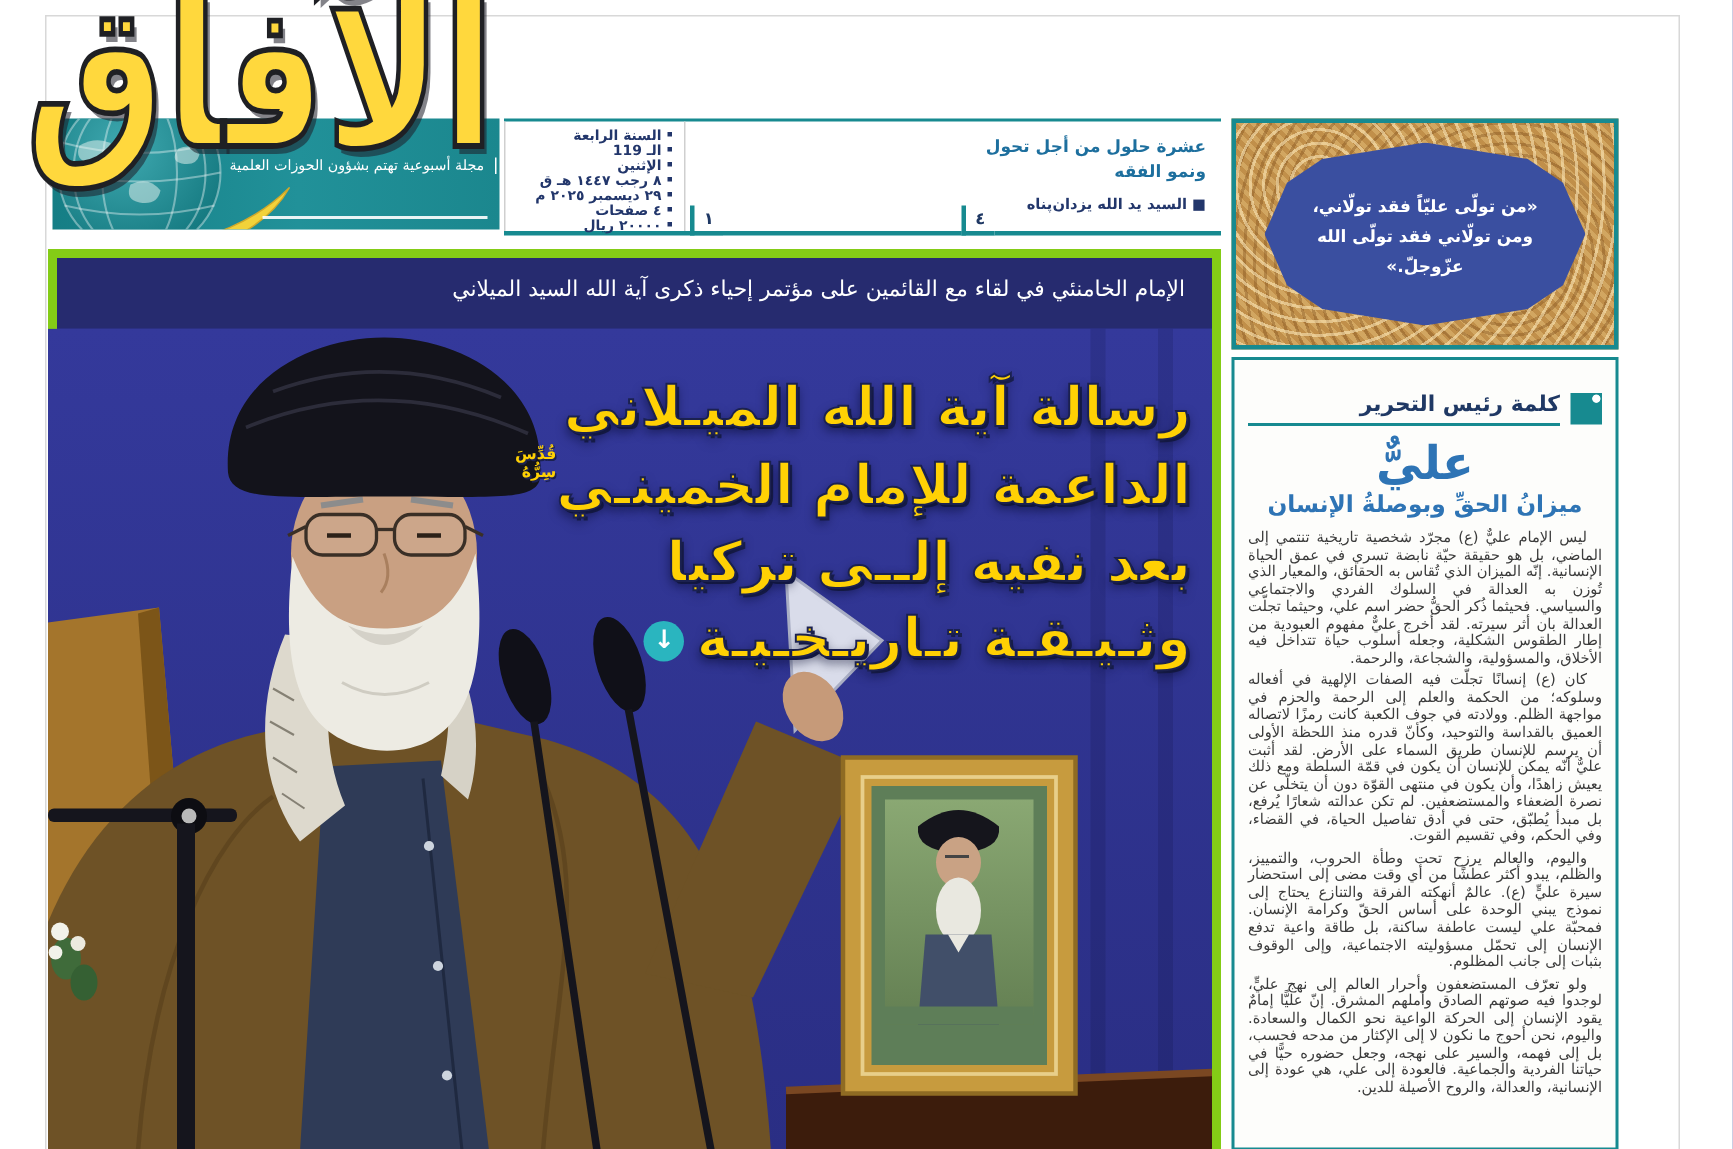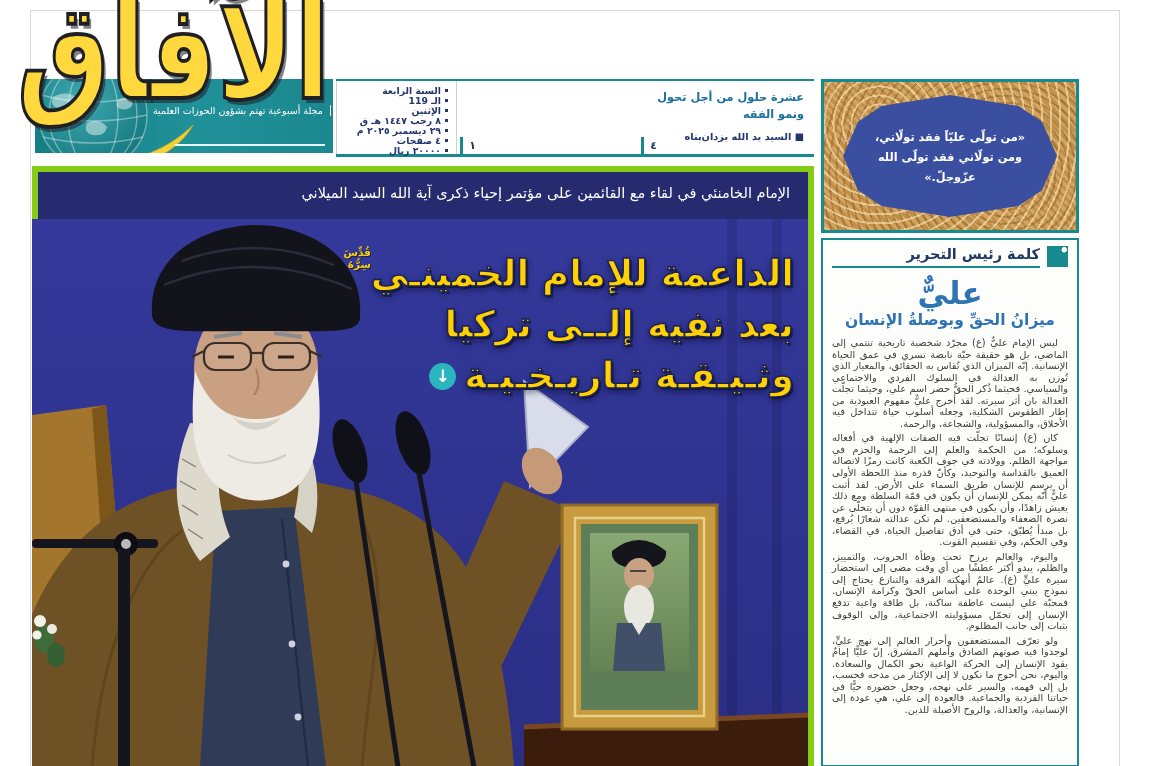--- a/index.html
+++ b/index.html
@@ -42,21 +42,21 @@
       repeating-linear-gradient(45deg, rgba(176,118,48,.3) 0 3px, rgba(232,194,124,.3) 3px 6px);
     display:flex;align-items:center;justify-content:center;}
   .medallion{width:214px;height:122px;background:#3a4fa0;color:#fff;text-align:center;
     clip-path:polygon(0 50%,7% 22%,18% 9%,50% 0,82% 9%,93% 22%,100% 50%,93% 78%,82% 91%,50% 100%,18% 91%,7% 78%);
     display:flex;flex-direction:column;justify-content:center;padding:4px 18px;box-sizing:border-box;gap:47px;}
   .hadith-intro{color:#ffd83d;font-size:10px;font-weight:bold;margin-bottom:5px;}
   .hadith-text{font-size:11.3px;font-weight:bold;line-height:1.8;}
   .hadith-source{font-size:6.8px;margin-top:7px;opacity:.95;}
   
   .editorial{position:absolute;top:227px;right:40px;width:258px;height:529px;box-sizing:border-box;
-    border:2.5px solid #178a90;background:#fdfdfb;padding:6px 9px;overflow:hidden;}
+    border:2.5px solid #178a90;background:#fdfdfb;padding:22px 9px;overflow:hidden;}
   .ed-header{display:flex;align-items:flex-start;gap:7px;}
   .ed-square{width:21px;height:21px;background:#178a90;flex:0 0 auto;
     background-image:radial-gradient(circle at 82% 18%, #ffffff 0 2.5px, transparent 3px);}
   .ed-section{font-size:14.5px;font-weight:bold;color:#1f3864;border-bottom:2.5px solid #178a90;
     padding-bottom:4px;flex:1;}
   .ed-title{margin:10px 0 2px;text-align:center;font-size:31px;font-weight:bold;color:#2e74b5;line-height:1;}
   .ed-subtitle{margin:2px 0 8px;text-align:center;font-size:15.5px;font-weight:bold;color:#2e74b5;}
   .ed-body p{margin:0 0 3px;font-size:9.8px;line-height:1.18;color:#3c3c3c;text-align:justify;
     text-indent:10px;}
   
@@ -246,20 +246,21 @@
         <path d="M580,332 Q607,310 634,332 Q636,348 607,350 Q578,348 580,332 Z" fill="#15151c"></path>
         <ellipse cx="607" cy="356" rx="15" ry="17" fill="#c9a284"></ellipse>
         <path d="M598,352 l8,0 M614,352 l-8,0" stroke="#444" stroke-width="2"></path>
         <ellipse cx="607" cy="388" rx="15" ry="22" fill="#e9e8e0"></ellipse>
         <path d="M585,404 L629,404 L634,464 L580,464 Z" fill="#414f69"></path>
         <path d="M600,404 L607,416 L614,404 Z" fill="#e9e8e0"></path>
         <rect x="558" y="452" width="99" height="12" fill="#5e7e58"></rect>
       </svg>
 
       <div class="headline">
+        <div class="hl-line">رسالة آية الله الميـلاني</div>
         <div class="hl-line"><span>الداعمة للإمام الخمينـي</span><span class="honorific">قُدِّسَ سِرُّهُ</span></div>
         <div class="hl-line">بعد نفيه إلــى تركيا</div>
         <div class="hl-line"><span>وثـيـقـة تـاريـخـيـة</span><span class="arrow-btn">↓</span></div>
       </div>
     </div>
   </section>
 
 </div>
 
 </body></html>

